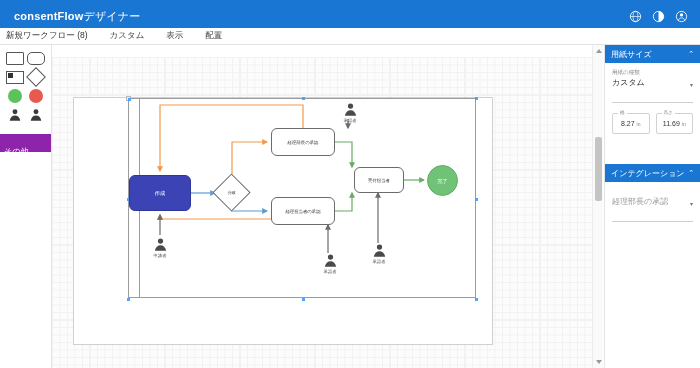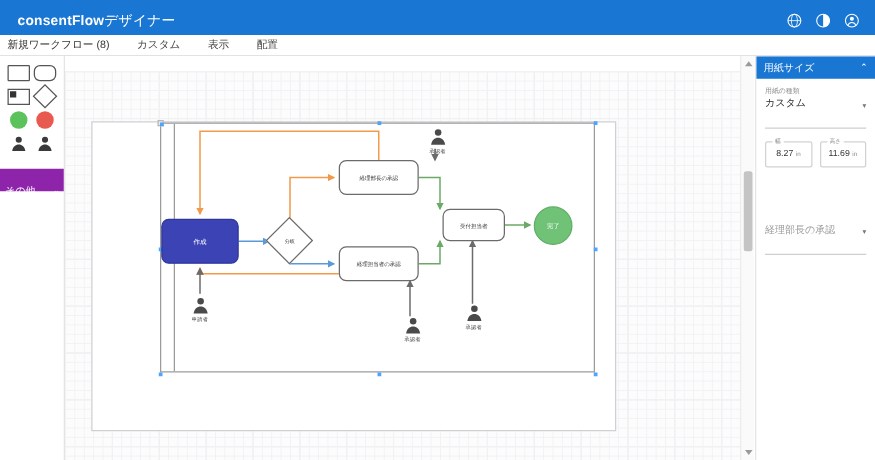--- a/index.html
+++ b/index.html
@@ -376,20 +376,24 @@
         </div>
         <div class="dim-box">
           <span class="dim-legend">高さ</span>
           <span class="dim-val">11.69</span>
           <span class="dim-unit">in</span>
         </div>
       </div>
     </div>
 
     <div class="rp-sec2">
+      <div class="rp-hd">
+        <span>インテグレーション</span>
+        <span class="chev">⌃</span>
+      </div>
       <div class="rp-body2">
         <div class="select-row">
           <span style="color:#9a9a9a;">経理部長の承認</span>
           <span class="caret">▾</span>
         </div>
       </div>
     </div>
 
   </div>
 

